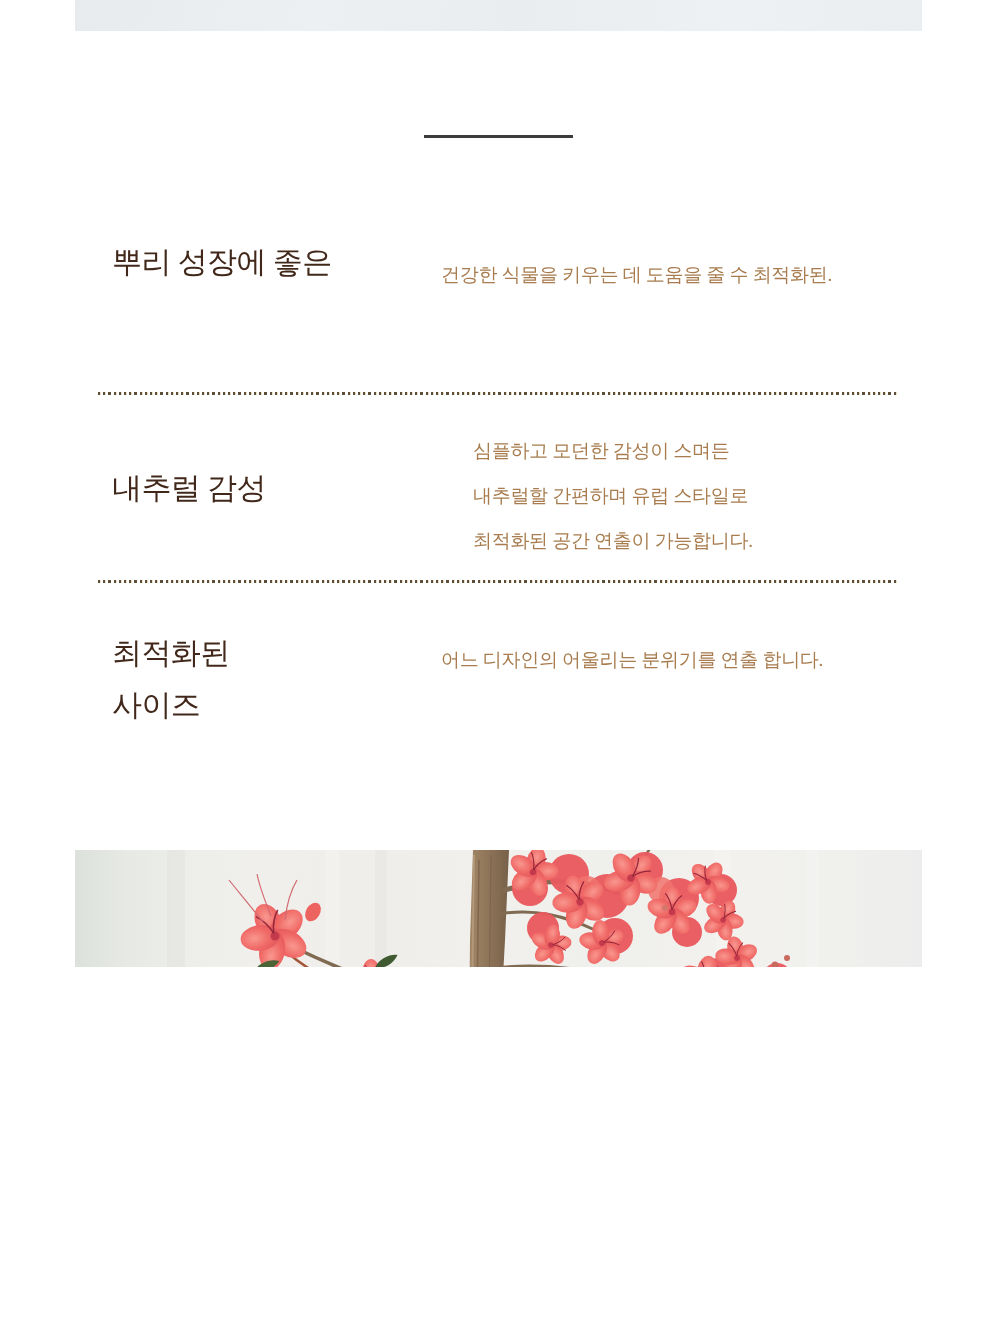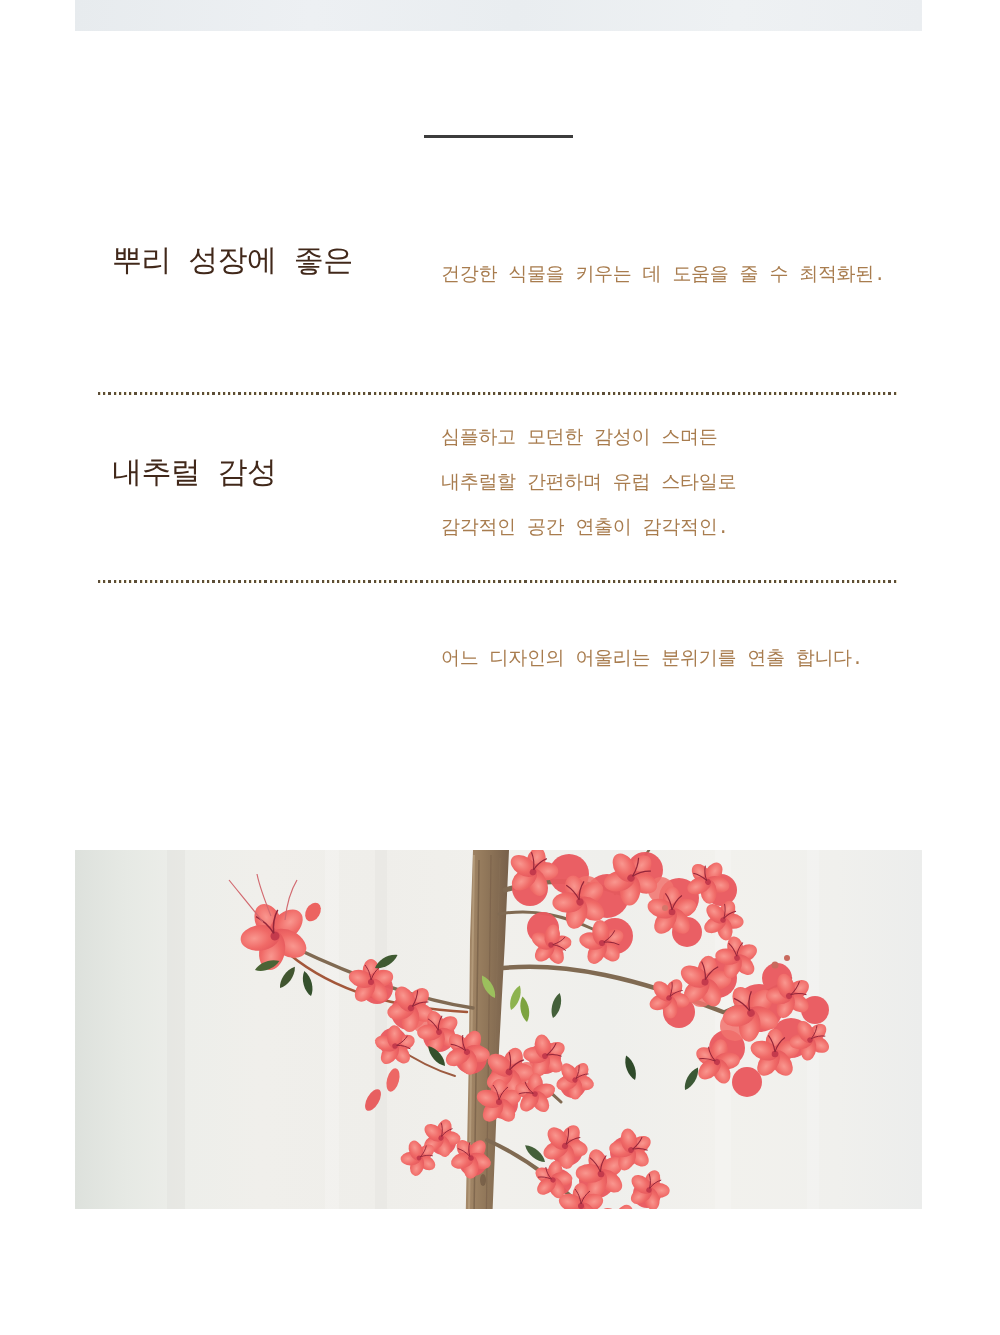--- a/index.html
+++ b/index.html
@@ -1,19 +1,19 @@
 <!DOCTYPE html>
 <html lang="ko" style="--page-bg: #ffffff; --heading-color: #41281a; --body-color: #a87c4e; --dotted-divider-color: #5c4e38; --top-divider-color: #3c3c3c; --wall-strip-color: #eaeef1; --photo-bg: #f0efec; --flower-coral: #ee6261; --flower-deep: #d94a55; --leaf-green: #3d5c33; --trunk-brown: #8d7457; --pot-cream: #edeae0; --terracotta-brown: #9a6b4b;"><head>
 <meta charset="utf-8">
 <style>
   html,body{margin:0;padding:0;background:#ffffff;}
   .canvas{
-    position:relative;width:1000px;height:1209px;
+    position:relative;width:1000px;height:967px;
     background:var(--page-bg,#ffffff);overflow:hidden;
-    font-family:Liberation Mono, monospace;
+    font-family:Liberation Serif, serif;
   }
   
   .top-strip{
     position:absolute;left:75px;top:0;width:847px;height:31px;
     background:linear-gradient(95deg,#e7ebee 0%,#edf0f3 28%,#e9edf0 52%,#eef1f3 78%,#ebeef1 100%);
   }
   
   .mini-divider{
     position:absolute;left:424px;top:135px;width:149px;height:3px;
     background:var(--top-divider-color,#3c3c3c);
@@ -25,21 +25,21 @@
     color:var(--heading-color,#41281a);
   }
   .fh span{display:block;line-height:52px;}
   .fd{
     position:absolute;left:441px;margin:0;
     font-size:19px;font-weight:400;letter-spacing:-0.3px;
     color:var(--body-color,#a87c4e);
   }
   .fd span{display:block;}
   .h1b{top:236px;}           .d1b{top:252px;} .d1b span{line-height:46px;}
-  .h2b{top:448px;}           .d2b{top:416px;} .d2b span{line-height:45px;}
+  .h2b{top:462px;}           .d2b{top:428px;margin-left:32px;} .d2b span{line-height:45px;}
   .h3b{top:627px;}           .d3b{top:637px;} .d3b span{line-height:45px;}
   
   .dotted{
     position:absolute;left:98px;width:799px;height:3px;
     background:repeating-linear-gradient(90deg,
       var(--dotted-divider-color,#5c4e38) 0 2.2px,
       rgba(214,196,140,.55) 2.2px 3px,
       transparent 3px 5.2px);
   }
   .dot1{top:392px;} .dot2{top:580px;}
@@ -66,26 +66,28 @@
   </p>
 
   <div class="dotted dot1"></div>
 
   <h2 class="fh h2b">
     <span>내추럴 감성</span>
   </h2>
   <p class="fd d2b">
     <span>심플하고 모던한 감성이 스며든</span>
     <span>내추럴할 간편하며 유럽 스타일로</span>
-    <span>감각적인 공간 연출이 감각적인.</span>
+    <span>최적화된 공간 연출이 가능합니다.</span>
   </p>
 
   <div class="dotted dot2"></div>
 
   <h2 class="fh h3b">
+    <span>최적화된</span>
+    <span>사이즈</span>
   </h2>
   <p class="fd d3b">
     <span>어느 디자인의 어울리는 분위기를 연출 합니다.</span>
   </p>
 
   <div class="photo">
     <svg width="847" height="485" viewBox="0 0 847 485" xmlns="http://www.w3.org/2000/svg">
       <defs>
         <linearGradient id="bgx" x1="0" y1="0" x2="1" y2="0">
           <stop offset="0" stop-color="#dde1dc"></stop>

